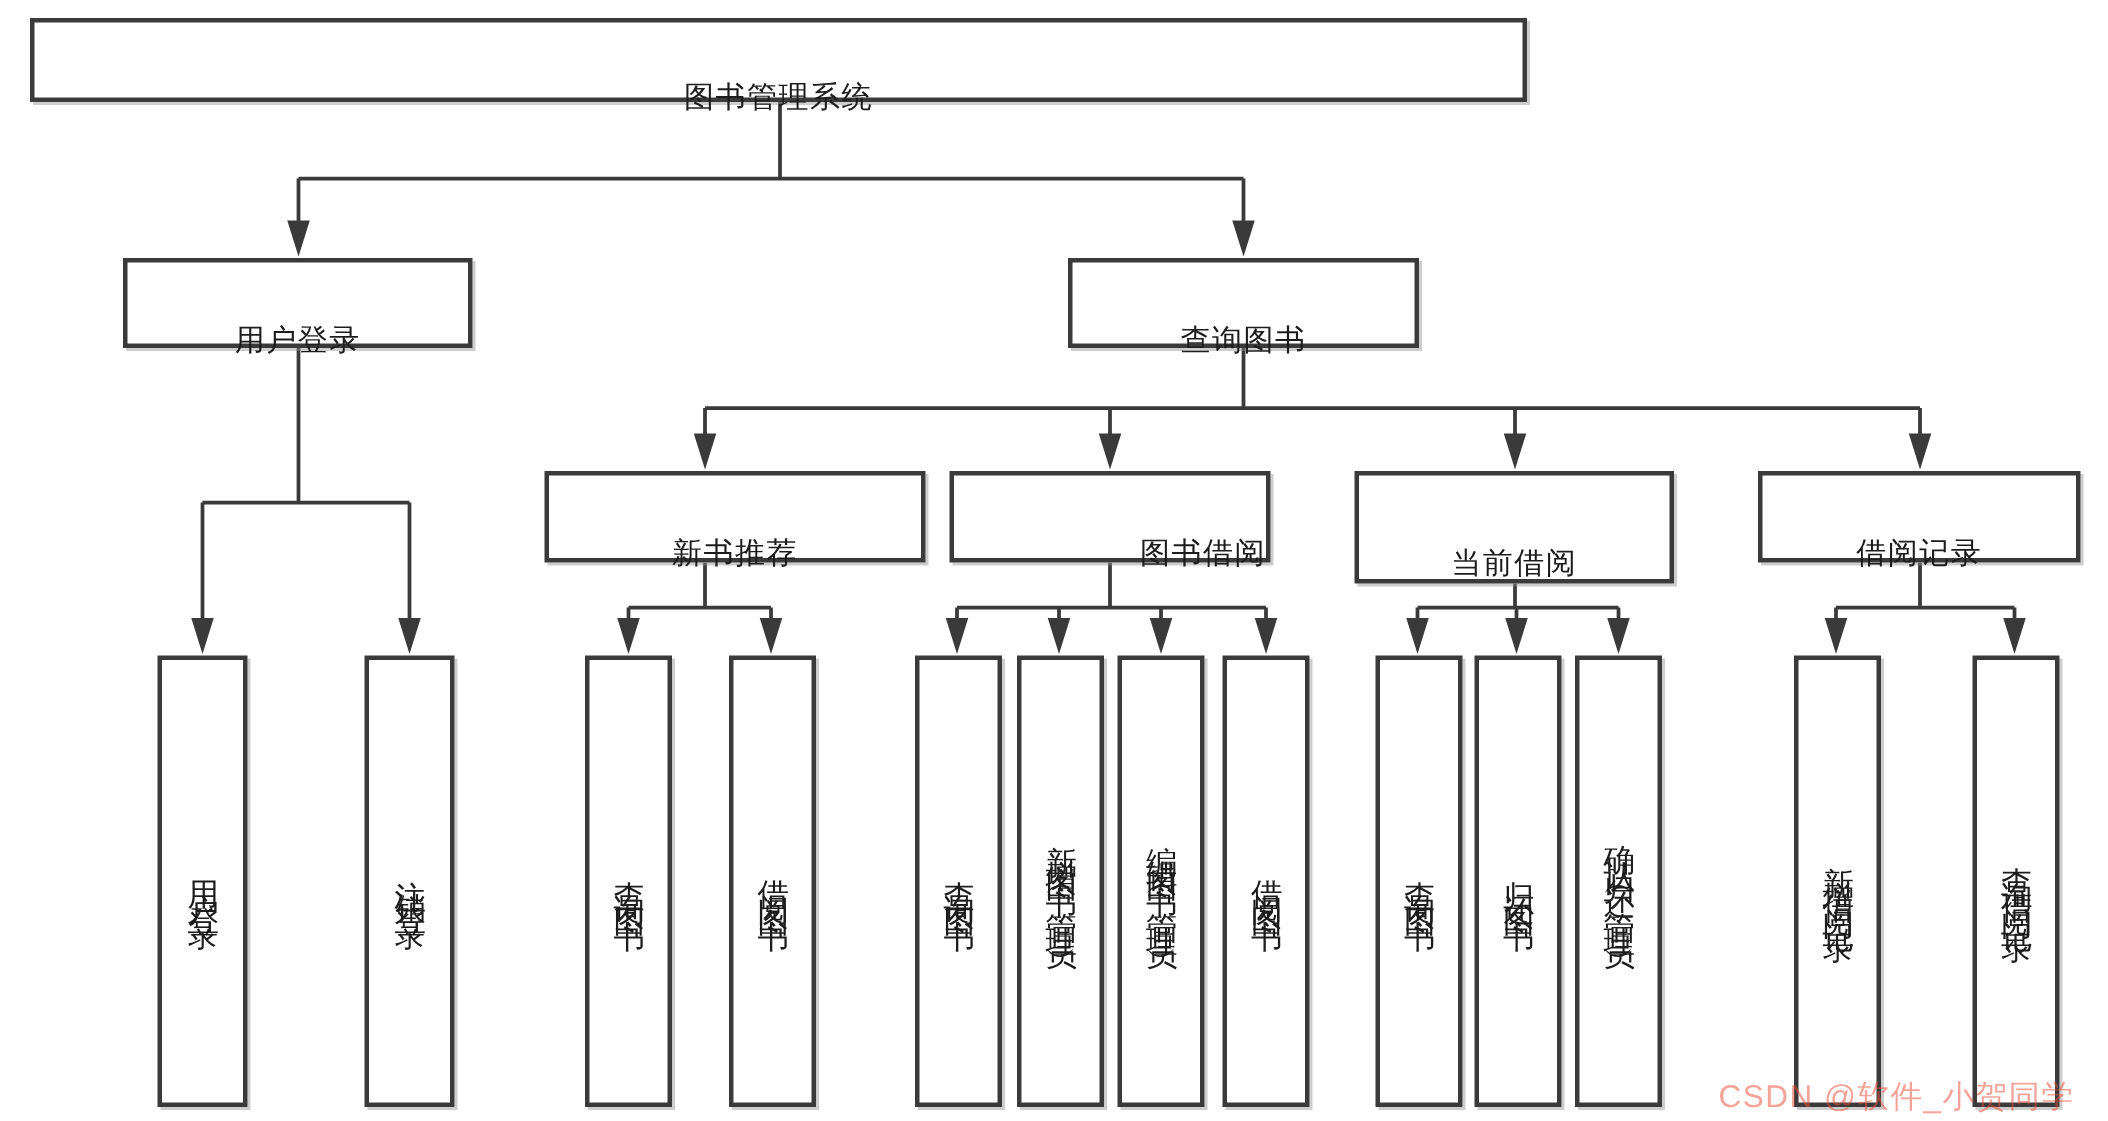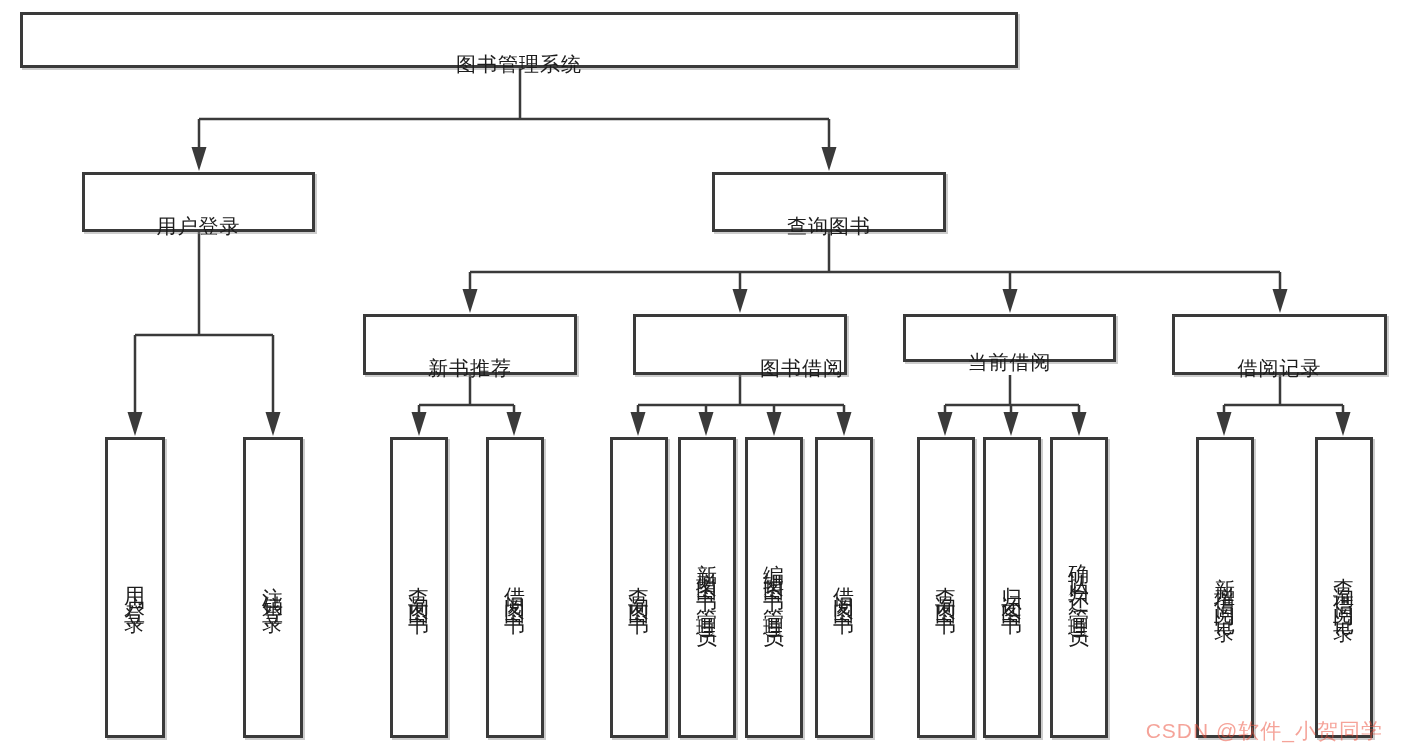--- a/index.html
+++ b/index.html
@@ -115,27 +115,27 @@
     <span>图书管理系统</span>
   </div>
 
   <div class="hbox" style="left:82px; top:172px; width:233px; height:60px;">
     <span>用户登录</span>
   </div>
   <div class="hbox" style="left:712px; top:172px; width:234px; height:60px;">
     <span>查询图书</span>
   </div>
 
-  <div class="hbox" style="left:363px; top:314px; width:214px; height:61px;">
+  <div class="hbox" style="left:363px; top:314px; width:254px; height:61px;">
     <span>新书推荐</span>
   </div>
   <div class="hbox" style="left:633px; top:314px; width:214px; height:61px;justify-content:flex-end;">
     <span>图书借阅</span>
   </div>
-  <div class="hbox" style="left:903px; top:314px; width:213px; height:48px;">
+  <div class="hbox" style="left:903px; top:314px; width:213px; height:75px;">
     <span>当前借阅</span>
   </div>
   <div class="hbox" style="left:1172px; top:314px; width:215px; height:61px;">
     <span>借阅记录</span>
   </div>
 
   <div class="vbox" style="left:105px; width:60px;">
     <span>用户登录</span>
   </div>
   <div class="vbox" style="left:243px; width:60px;">

